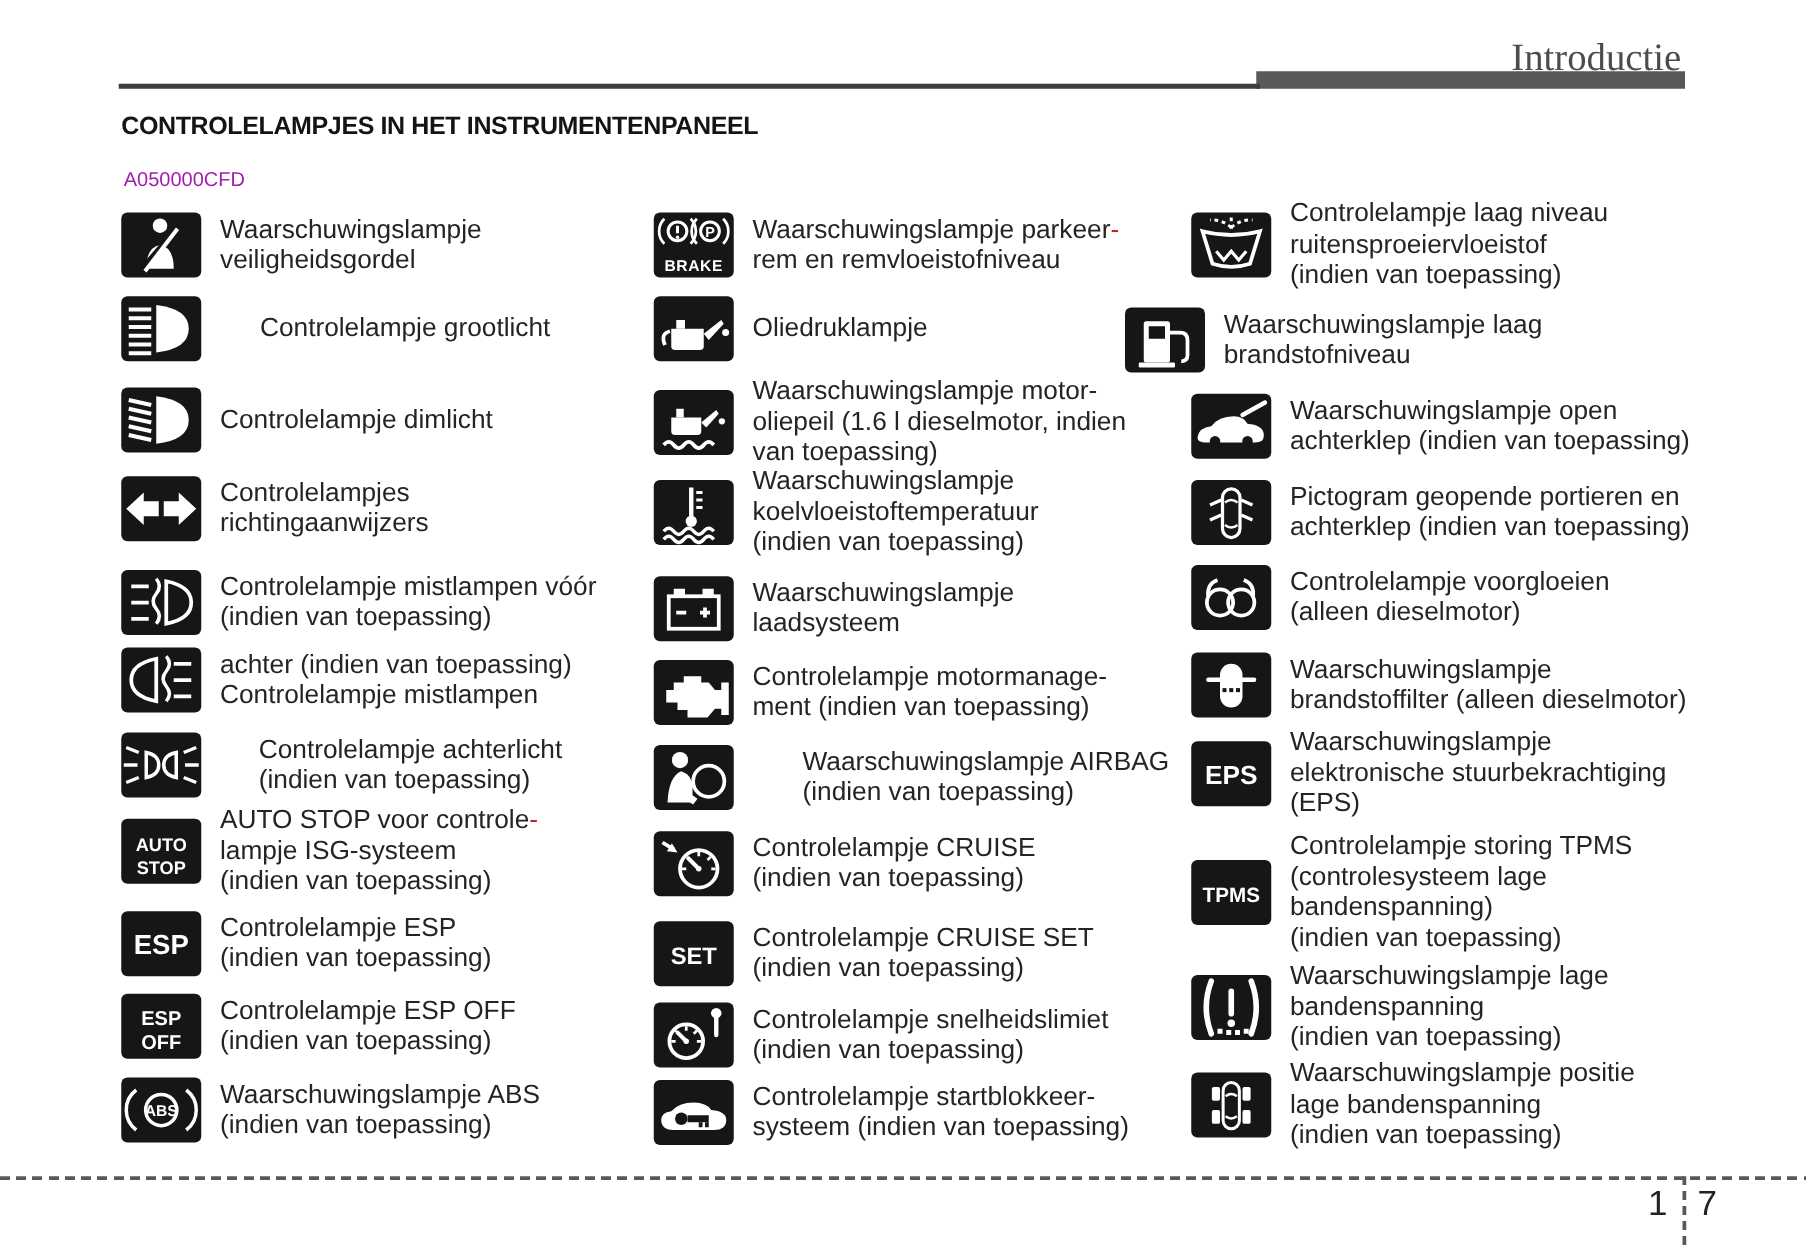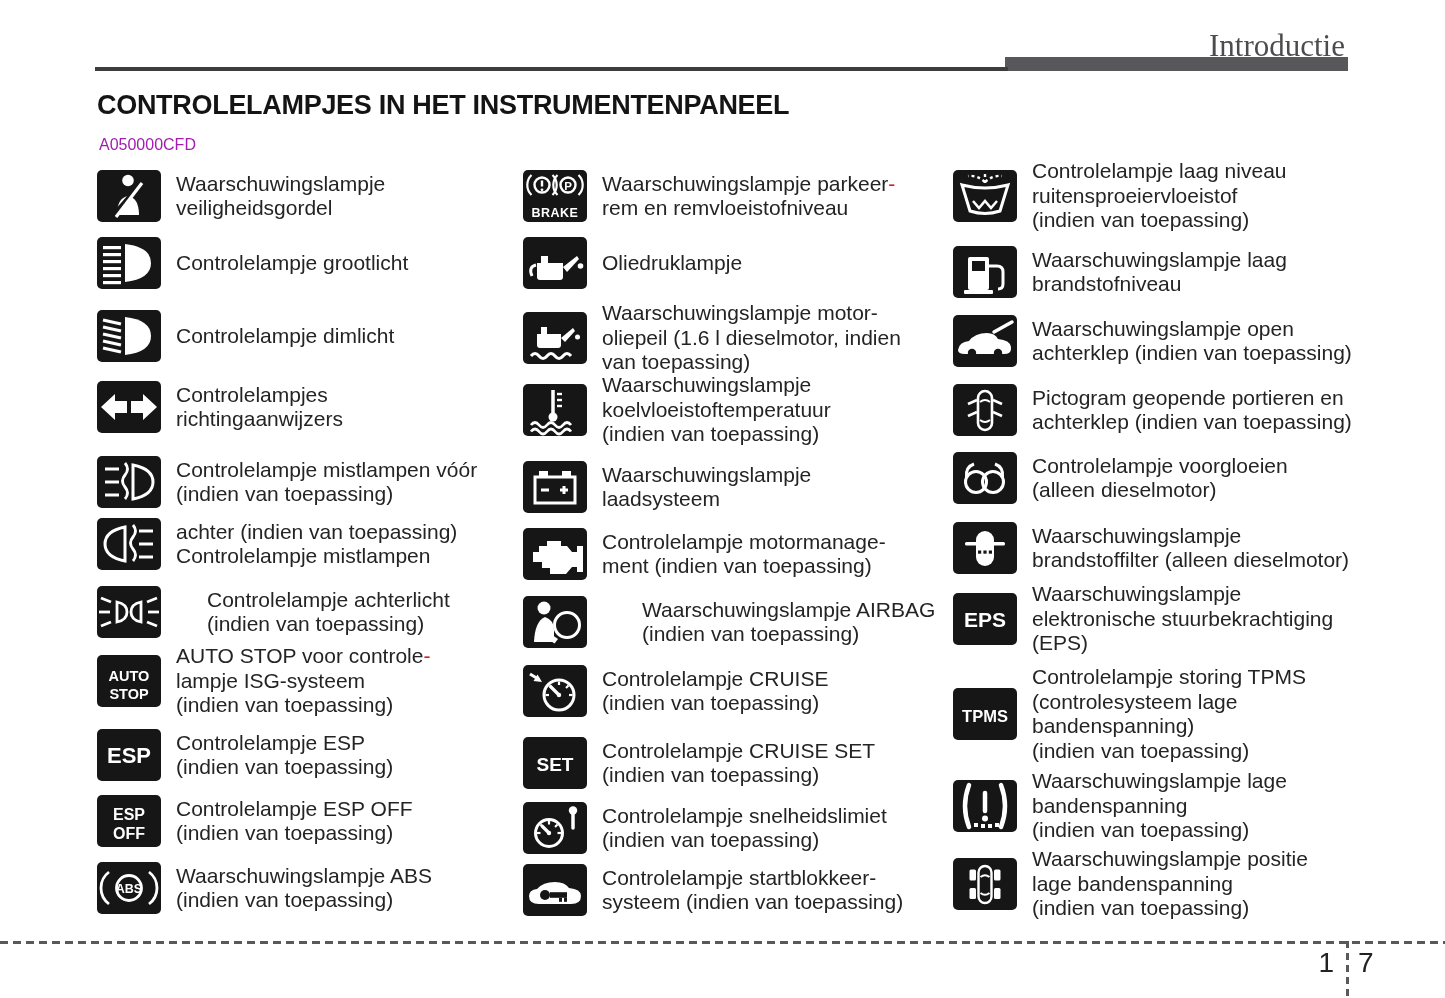--- a/index.html
+++ b/index.html
@@ -6,21 +6,21 @@
   body{width:1445px;height:998px;position:relative;overflow:hidden;
        font-family:"Liberation Sans",sans-serif;color:#242424;}
   .page{position:absolute;inset:0;background:#fff;}
 
   
   .header-title{position:absolute;top:28px;right:100px;
     font-family:"Liberation Serif",serif;font-size:31px;color:#4c4c4e;}
   .header-bar{position:absolute;left:1005px;top:57px;width:343px;height:14px;background:var(--bar,#58585b);}
   .header-rule{position:absolute;left:95px;top:67px;width:913px;height:4px;background:#3d3d3f;}
 
-  .page-title{position:absolute;left:97px;top:90px;font-size:27px;font-weight:bold;
+  .page-title{position:absolute;left:97px;top:90px;font-size:20px;font-weight:bold;
     letter-spacing:-0.3px;color:#141414;white-space:nowrap;}
   .code{position:absolute;left:99px;top:136px;font-size:16px;color:#a21caf;}
 
   
   .row{position:absolute;display:flex;align-items:center;height:52px;}
   .icon{flex:0 0 64px;width:64px;height:52px;background:#161616;border-radius:5px;
     display:flex;align-items:center;justify-content:center;}
   .icon svg{display:block;}
   .label{margin-left:15px;}
   .line{font-size:21px;line-height:24.5px;color:#242424;white-space:nowrap;}
@@ -54,21 +54,21 @@
             <circle cx="31" cy="10.5" r="5.8" fill="#fff"></circle>
             <line x1="43" y1="15" x2="17" y2="45" stroke="#161616" stroke-width="5"></line>
             <line x1="45" y1="13" x2="19" y2="47" stroke="#fff" stroke-width="3.2"></line>
           </svg>
         </div>
         <div class="label">
           <div class="line"><span>Waarschuwingslampje</span></div>
           <div class="line"><span>veiligheidsgordel</span></div>
         </div>
       </div>
-      <div class="row" style="left: 97px; top: 237px;">
+      <div class="row" style="left: 97px; top: 237px; gap: 32px;">
         <div class="icon">
           <svg width="64" height="52" viewBox="0 0 64 52" xmlns="http://www.w3.org/2000/svg">
             <path d="M28 7 q26 3 26 19 q0 16 -26 19 z" fill="#fff"></path>
             <g fill="#fff">
               <rect x="6" y="9" width="18" height="3.2"></rect>
               <rect x="6" y="16" width="18" height="3.2"></rect>
               <rect x="6" y="23" width="18" height="3.2"></rect>
               <rect x="6" y="30" width="18" height="3.2"></rect>
               <rect x="6" y="37" width="18" height="3.2"></rect>
               <rect x="6" y="44" width="18" height="3.2"></rect>
@@ -402,21 +402,21 @@
             </g>
             <path d="M20 31 l6 7 6 -7 6 7 6 -7" fill="none" stroke="#fff" stroke-width="2.5"></path>
           </svg>
         </div>
         <div class="label">
           <div class="line"><span>Controlelampje laag niveau</span></div>
           <div class="line"><span>ruitensproeiervloeistof</span></div>
           <div class="line"><span>(indien van toepassing)</span></div>
         </div>
       </div>
-      <div class="row" style="left: 953px; top: 246px;">
+      <div class="row" style="left: 900px; top: 246px;">
         <div class="icon">
           <svg width="64" height="52" viewBox="0 0 64 52" xmlns="http://www.w3.org/2000/svg">
             <rect x="15" y="11" width="21" height="33" rx="2" fill="#fff"></rect>
             <rect x="19" y="15" width="13" height="10" fill="#161616"></rect>
             <rect x="11" y="44" width="29" height="4" rx="1" fill="#fff"></rect>
             <path d="M36 20 h8 q6 0 6 6 v12 q0 5 -5 5" fill="none" stroke="#fff" stroke-width="3"></path>
           </svg>
         </div>
         <div class="label">
           <div class="line"><span>Waarschuwingslampje laag</span></div>

